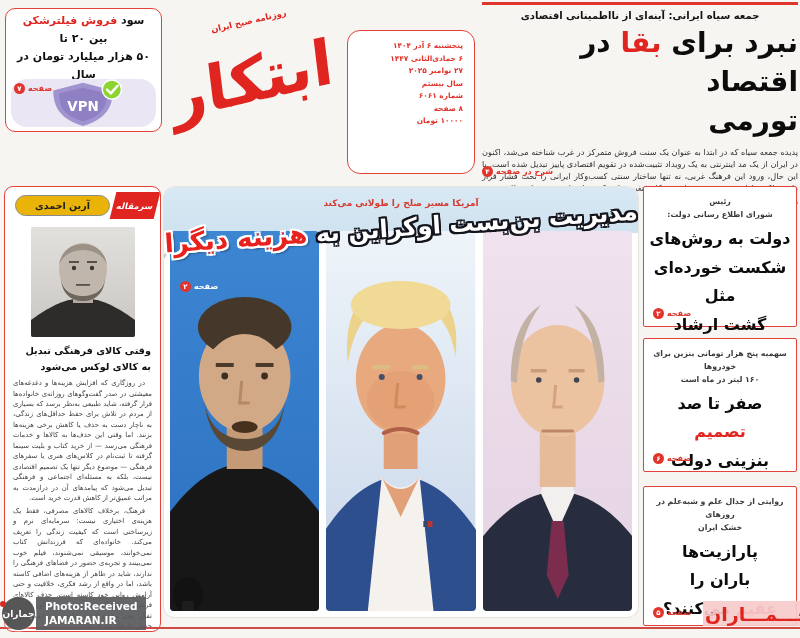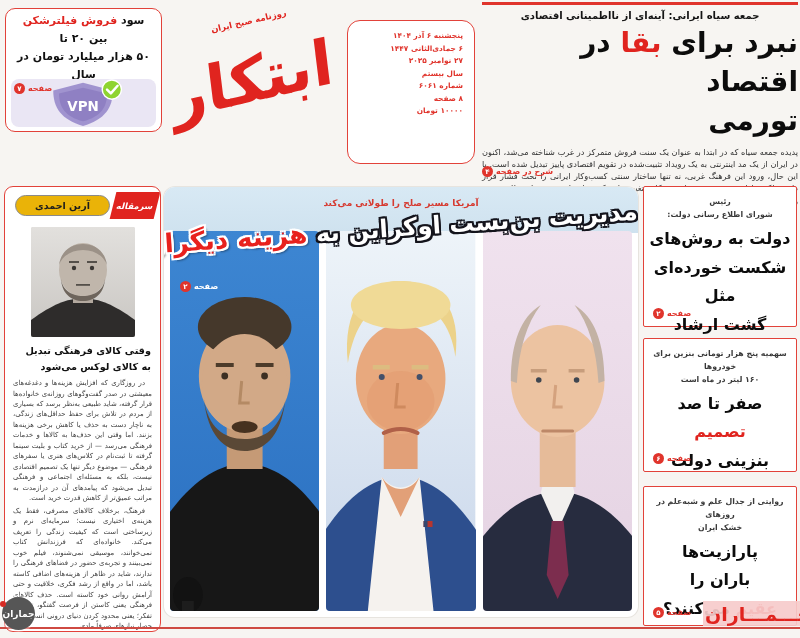--- a/index.html
+++ b/index.html
@@ -10,30 +10,30 @@
 
   
   .pdot { display:inline-flex; align-items:center; justify-content:center; width:11px; height:11px; border-radius:50%; background:#e0342c; color:#fff; font-size:7px; font-weight:bold; flex:none; }
   .pagemark { display:flex; align-items:center; gap:3px; font-size:8px; font-weight:bold; color:#e0342c; }
 
   
   .vpn-box { left:5px; top:8px; width:157px; height:124px; border-radius:10px; }
   .vpn-kicker { margin-top:7px; padding:0 8px; font-size:7.3px; color:#4a4a4a; text-align:center; line-height:1.55; font-weight:bold; }
   .vpn-hl { margin-top:3px; padding:0 6px; font-size:11px; font-weight:bold; color:#101010; text-align:center; line-height:1.65; }
   .red { color:#e0241f; }
-  .vpn-photo { position:absolute; left:5px; right:5px; top:70px; bottom:4px; background:#eae6f4; border-radius:8px; overflow:hidden; }
+  .vpn-photo { position:absolute; left:5px; right:5px; top:70px; bottom:4px; background:#eae6f4; border-radius:16px; overflow:hidden; }
   .vpn-page { position:absolute; right:auto; left:8px; top:74px; z-index:3; }
 
   
   .logo-area { position:absolute; left:152px; top:0; width:200px; height:180px; overflow:visible; }
   .logo-tagline { position:absolute; left:58px; top:16px; font-size:8.5px; font-weight:bold; color:#e0241f; transform:rotate(-13deg); white-space:nowrap; }
   .logo-text { position:absolute; left:2px; top:30px; width:196px; text-align:center; font-size:62px; font-weight:bold; color:#e0241f; transform:rotate(-13deg) skewX(-6deg); line-height:1.6; }
 
   
-  .date-box { left:347px; top:20px; width:128px; height:144px; border-radius:13px; }
+  .date-box { left:347px; top:30px; width:128px; height:144px; border-radius:13px; }
   .date-lines { padding:9px 11px 0 0; text-align:right; font-size:7.4px; font-weight:bold; color:#e0342c; line-height:1.7; }
   .date-lines span { display:block; }
 
   
   .lead-col { position:absolute; left:482px; top:0; width:316px; height:180px; }
   .lead-rule { position:absolute; top:2px; left:0; right:0; height:2.5px; background:#e0342c; }
   .lead-kicker { margin-top:10px; text-align:center; font-size:10px; font-weight:bold; color:#141414; }
   .lead-hl { margin-top:2px; text-align:right; font-size:28px; font-weight:bold; color:#0c0c0c; line-height:1.4; letter-spacing:-0.5px; }
   .lead-body { margin-top:5px; font-size:8.2px; line-height:1.5; color:#333; text-align:justify; }
   .lead-more { position:absolute; left:0; bottom:3px; }
@@ -315,18 +315,22 @@
       <span>صفحه</span>
       <span class="pdot">۵</span>
     </div>
   </div>
 
   <div class="photo-credit">
     <div class="credit-logo">
       <span class="dot"></span>
       <span>جماران</span>
     </div>
+    <div class="credit-box">
+      <span>Photo:Received</span><br>
+      <span>JAMARAN.IR</span>
+    </div>
   </div>
 
   <div class="corner-wm">جـــمـــاران</div>
   <div class="bottom-rule"></div>
 
 </div>
 
 </body></html>

